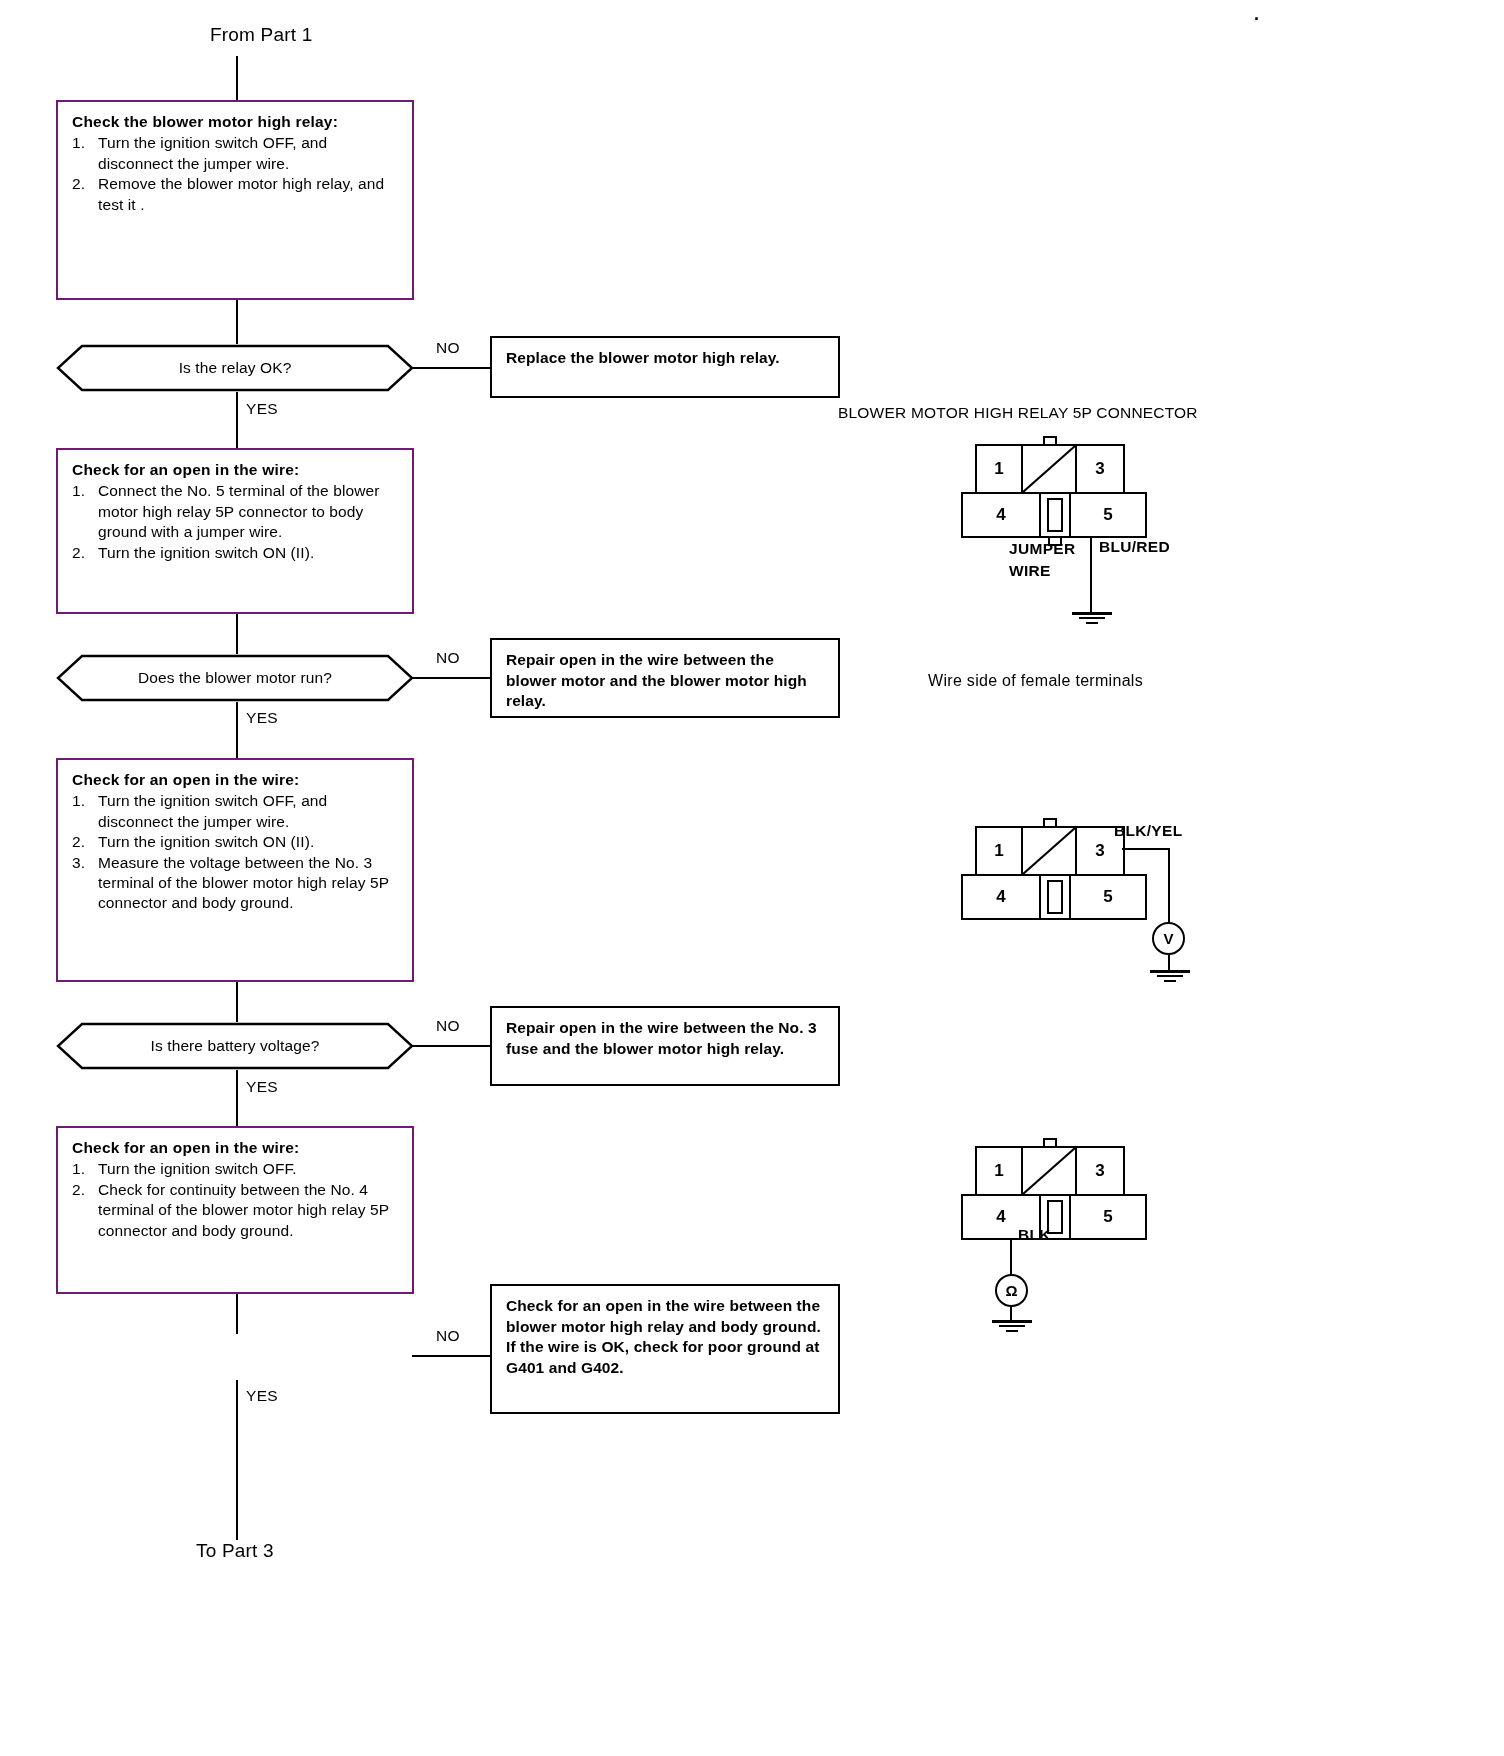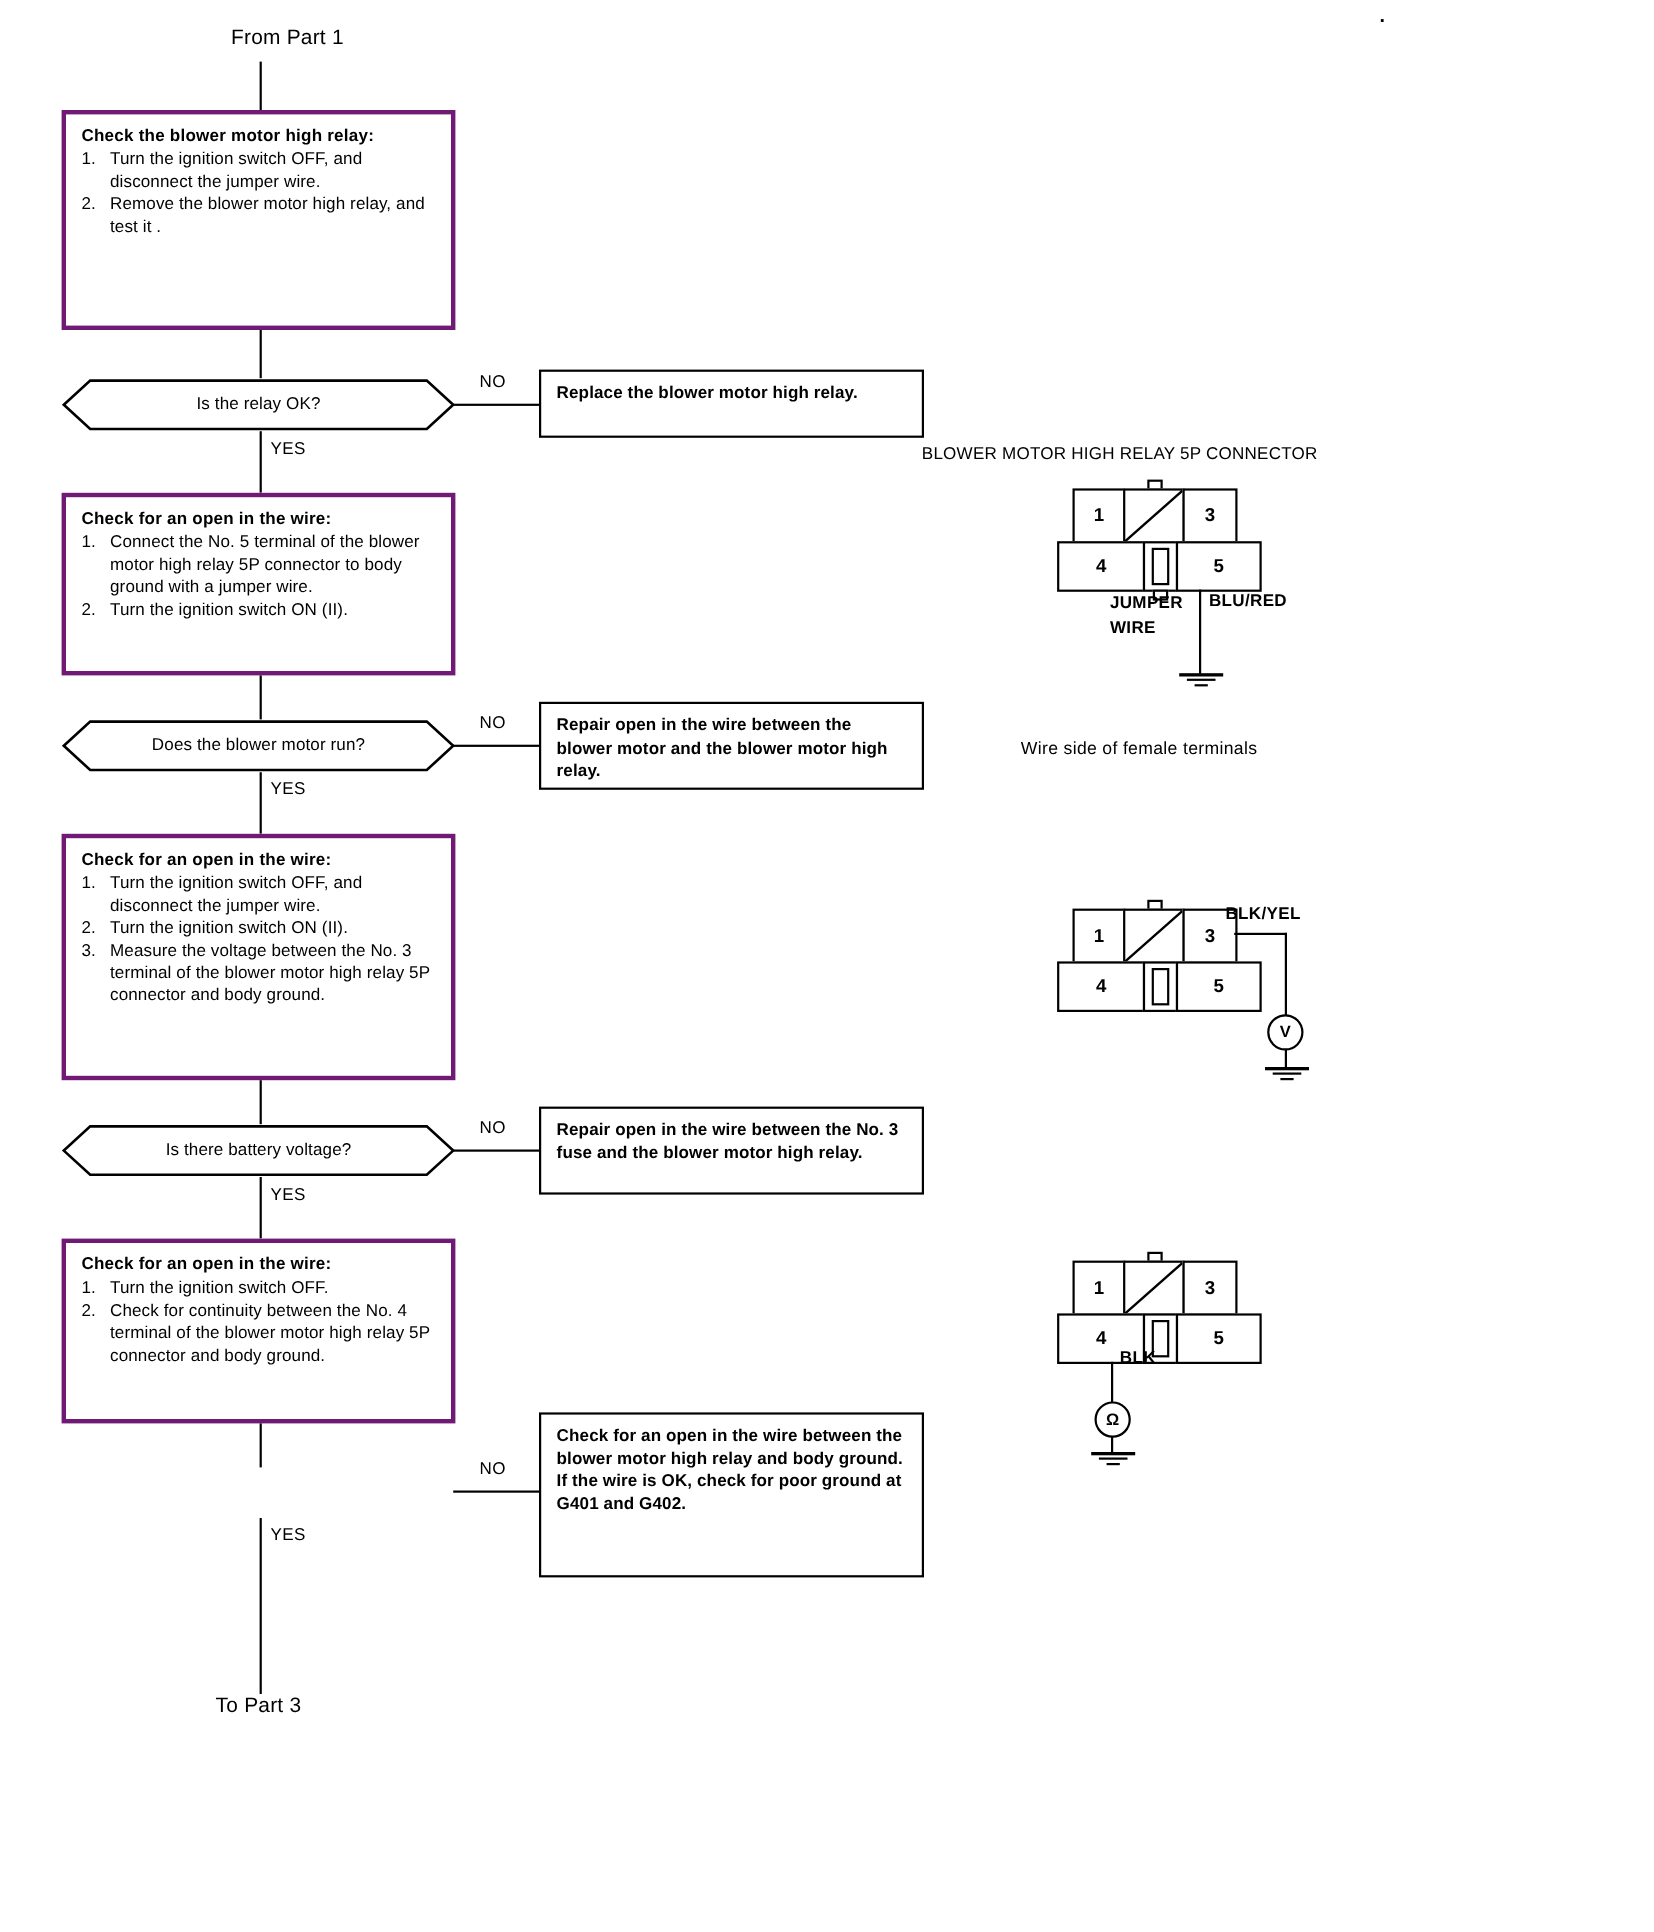--- a/index.html
+++ b/index.html
@@ -15,21 +15,21 @@
   }
   .stage { position: absolute; left:0; top:0; width:1504px; height:1756px; }
 
   
   .vline { position:absolute; width:2px; background:#000; }
   .hline { position:absolute; height:2px; background:#000; }
 
   
   .proc {
     position:absolute;
-    border: 4px solid #701a75;
+    border: 2px solid #701a75;
     background:#fff;
     box-sizing:border-box;
     padding: 10px 12px 8px 14px;
   }
   .proc .hdr {
     font-weight: bold;
     font-size: 15.5px;
     line-height: 1.30;
     letter-spacing: .2px;
     margin: 0 0 1px 0;
@@ -246,21 +246,21 @@
       </li>
     </ol>
   </div>
 
   <div class="vline" style="left:236px; top:1294px; height:40px;"></div>
 
 
   <div class="hline" style="left:412px; top:1355px; width:78px;"></div>
   <div class="lbl" style="left:436px; top:1327px;">NO</div>
 
-  <div class="action" style="left:490px; top:1284px; width:350px; height:150px;">
+  <div class="action" style="left:490px; top:1284px; width:350px; height:130px;">
     <span>Check for an open in the wire between the blower motor high relay and body ground. If the wire is OK, check for poor ground at G401 and G402.</span>
   </div>
 
   <div class="vline" style="left:236px; top:1380px; height:160px;"></div>
   <div class="lbl" style="left:246px; top:1387px;">YES</div>
 
   <div class="lbl big" style="left:196px; top:1540px;">To Part 3</div>
 
   <div class="lbl hdr-bold" style="left:838px; top:404px;">BLOWER MOTOR HIGH RELAY 5P CONNECTOR</div>
 

